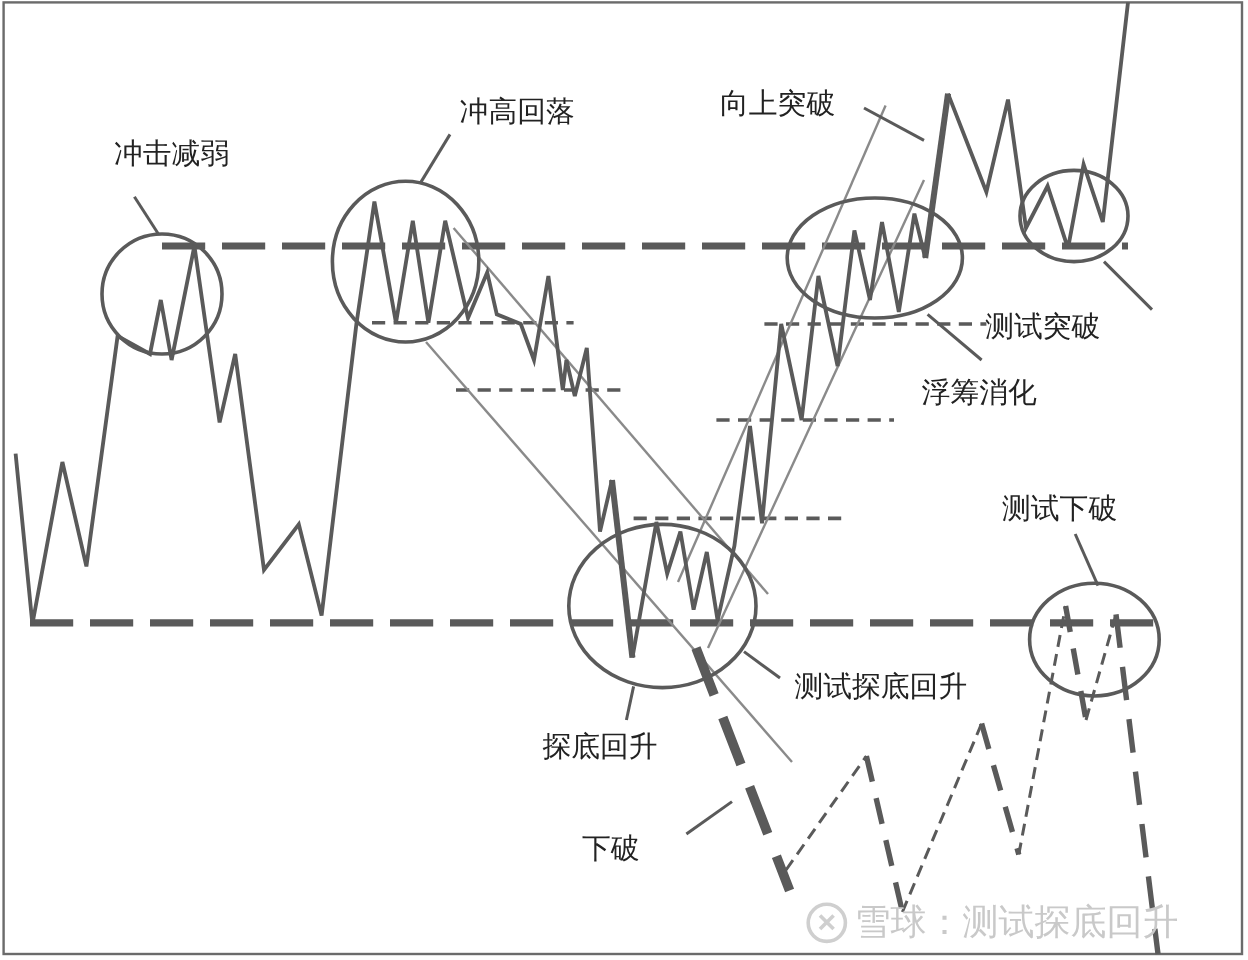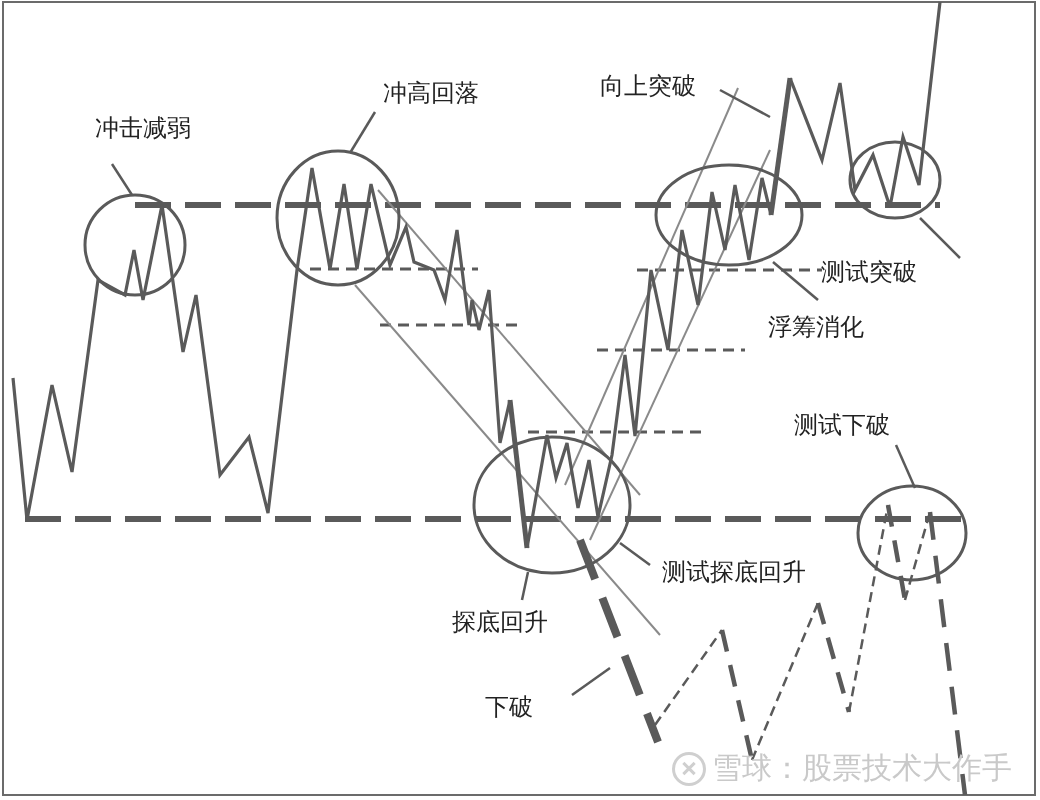--- a/index.html
+++ b/index.html
@@ -86,21 +86,21 @@
     <line x1="528" y1="572" x2="522" y2="600" stroke="#5a5a5a" stroke-width="2.5"></line>
     <line x1="572" y1="695" x2="610" y2="668" stroke="#5a5a5a" stroke-width="2.5"></line>
   </g>
 </svg>
 
 <span class="label" style="left:95px; top:116px;">冲击减弱</span>
 <span class="label" style="left:383px; top:81px;">冲高回落</span>
 <span class="label" style="left:600px; top:74px;">向上突破</span>
 <span class="label" style="left:821px; top:260px;">测试突破</span>
 <span class="label" style="left:768px; top:315px;">浮筹消化</span>
-<span class="label" style="left:794px; top:413px;font-family:Liberation Serif, serif;">测试下破</span>
+<span class="label" style="left:835px; top:413px;font-family:Liberation Serif, serif;">测试下破</span>
 <span class="label" style="left:662px; top:560px;">测试探底回升</span>
 <span class="label" style="left:452px; top:610px;">探底回升</span>
 <span class="label" style="left:485px; top:695px;">下破</span>
 
 <div class="watermark">
   <span class="wm-logo"></span>
-  <span>雪球：股票技术大作手</span>
+  <span>雪球：测试探底回升</span>
 </div>
 
 </body></html>

